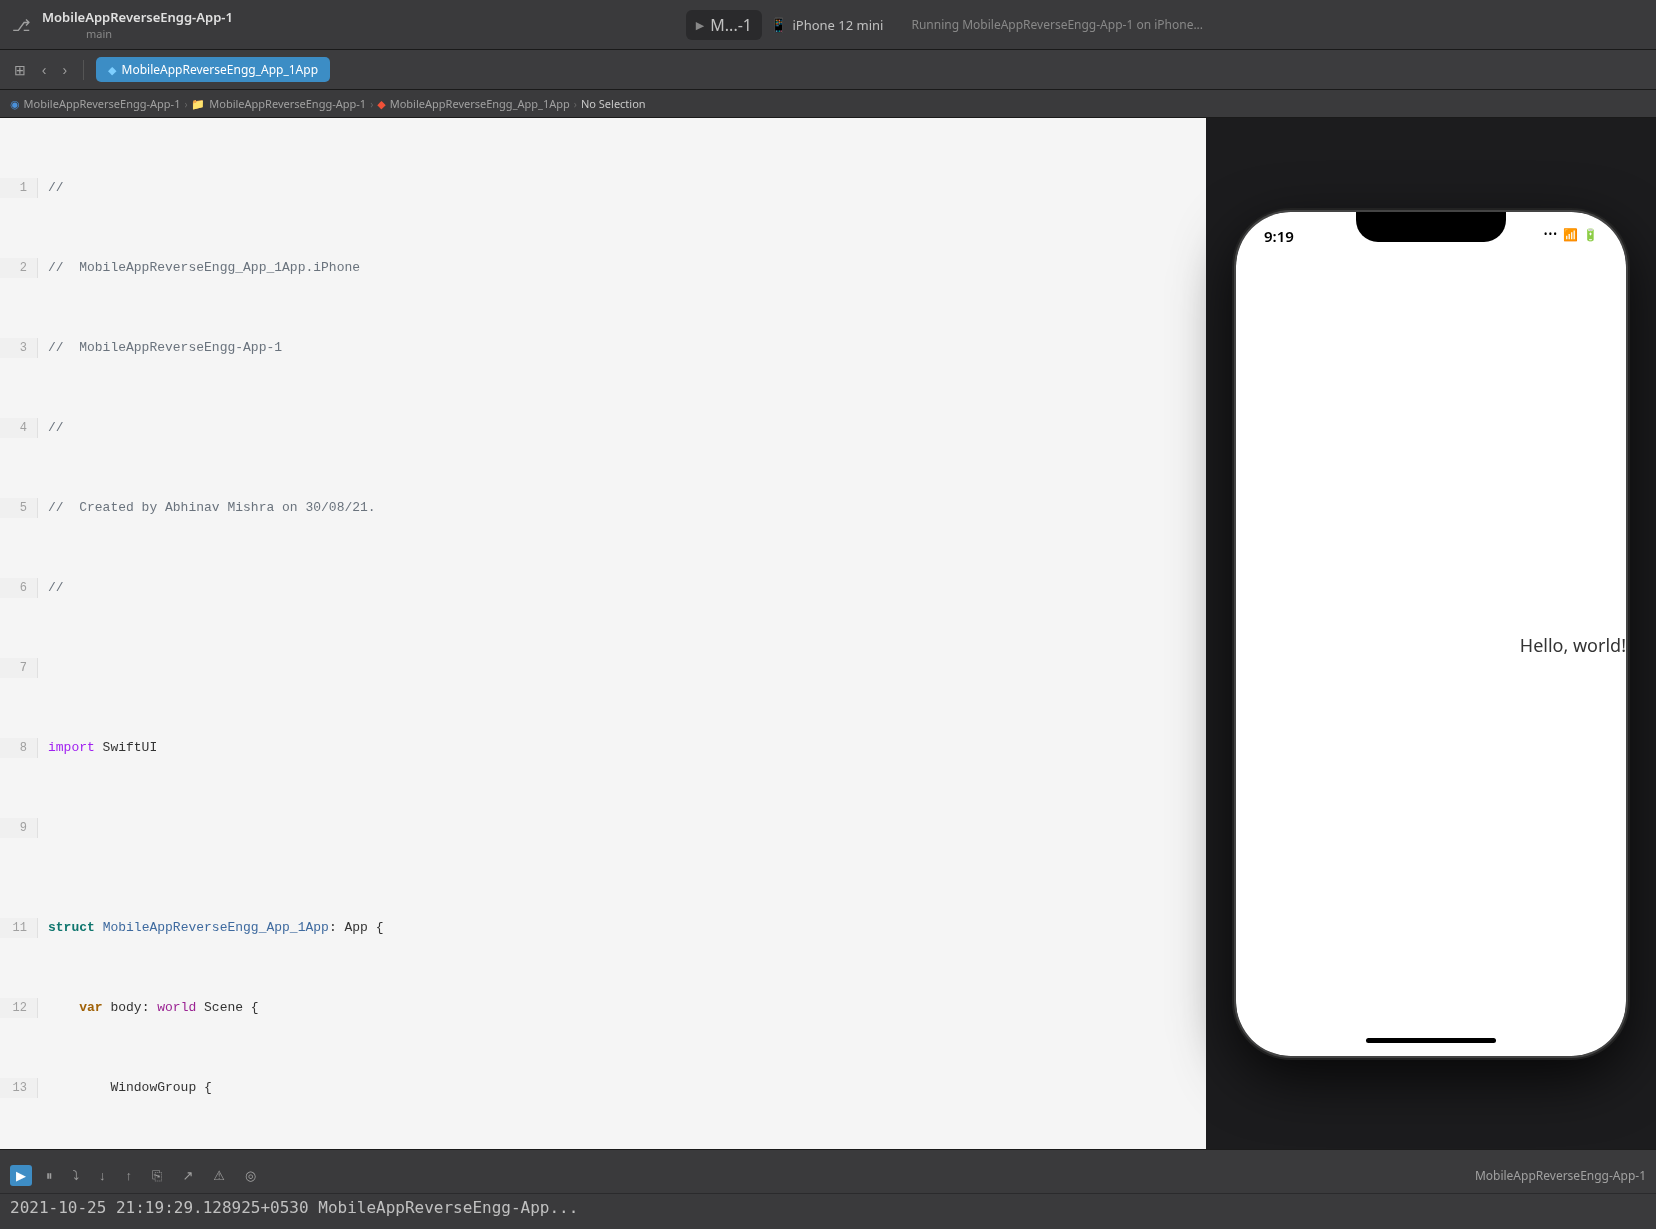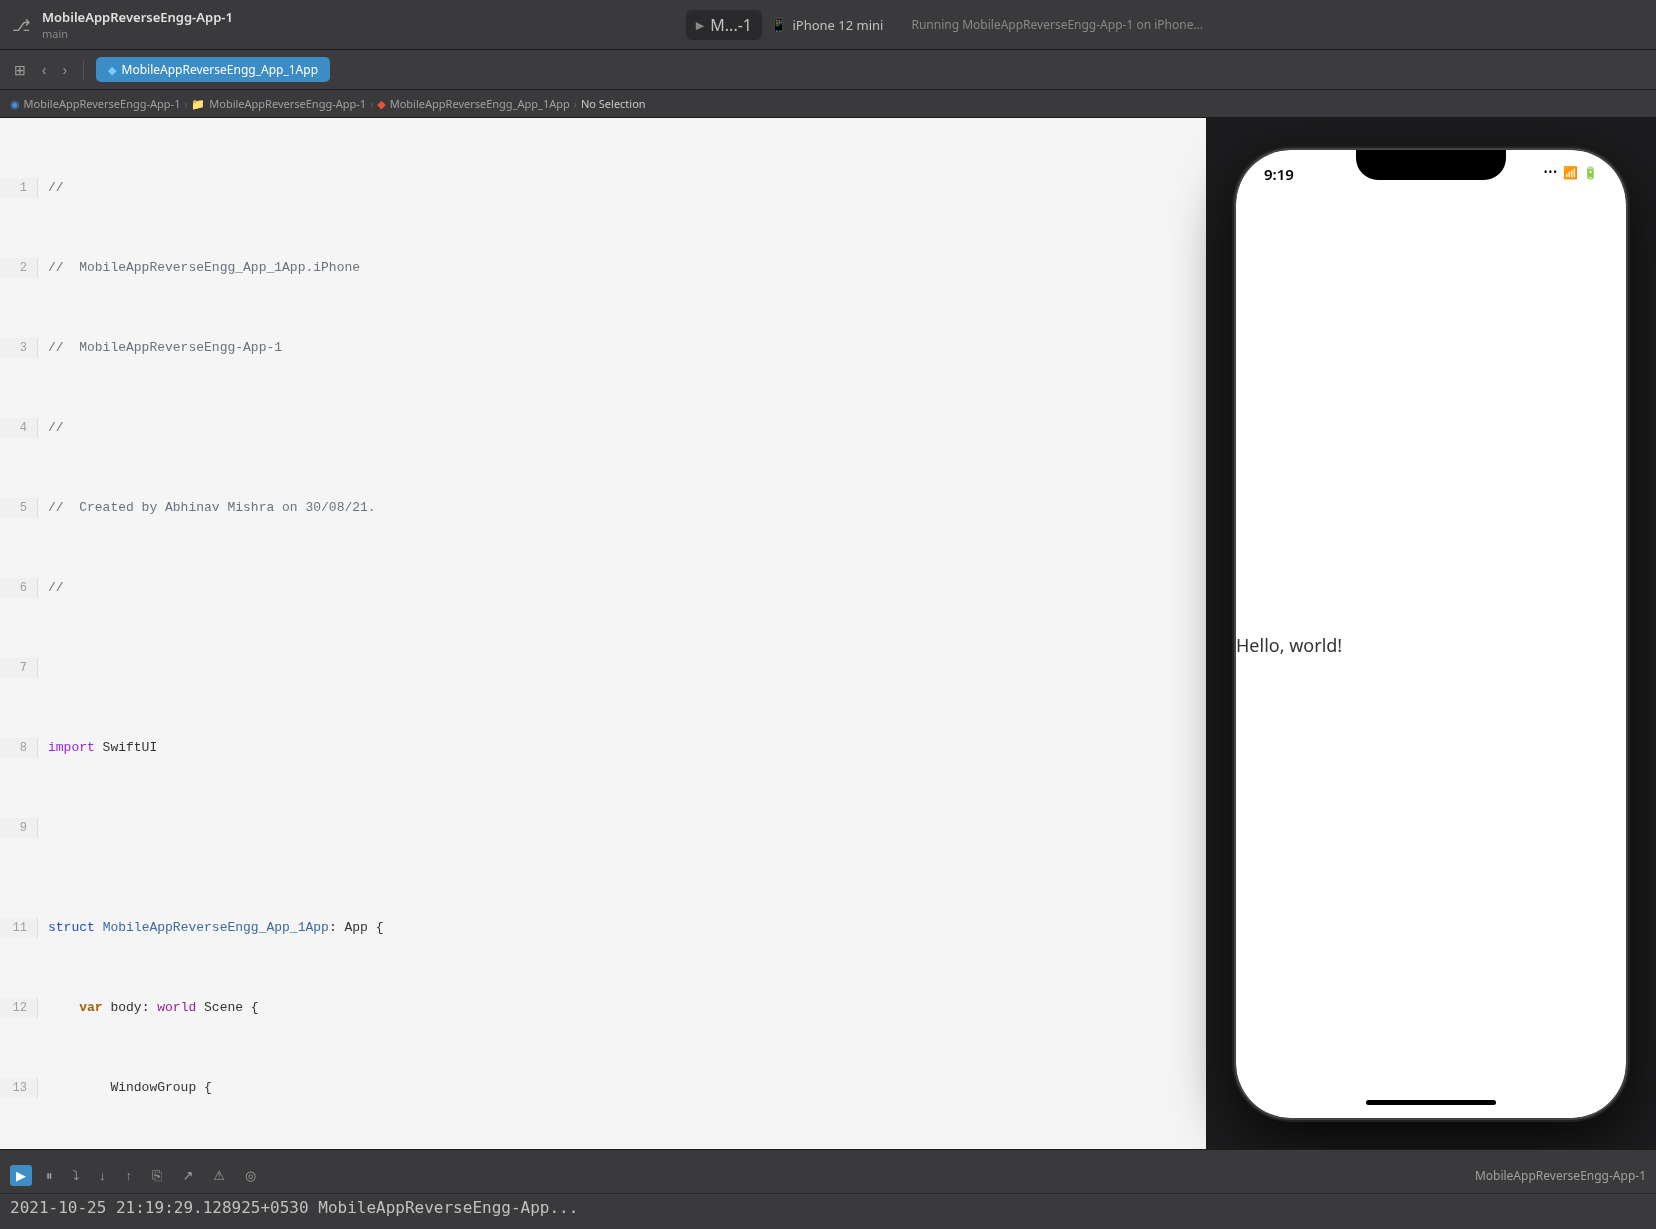--- a/index.html
+++ b/index.html
@@ -35,20 +35,21 @@
       color: #a0a0a0;
     }
     .project-name {
       color: #e0e0e0;
       font-size: 13px;
       font-weight: 600;
     }
     .project-sub {
       color: #888;
       font-size: 11px;
+      margin-left: 44px;
     }
     .title-bar-center {
       flex: 1;
       display: flex;
       align-items: center;
       justify-content: center;
       gap: 8px;
     }
     .run-indicator {
       display: flex;
@@ -191,38 +192,38 @@
       background: #f0f0f0;
       border-right: 1px solid #e0e0e0;
     }
     .line-code {
       padding-left: 10px;
       color: #333;
     }
     .kw-comment { color: #6a737d; }
     .kw-import { color: #a020f0; }
     .kw-main { color: #a020f0; }
-    .kw-struct { color: #1d4ed8; font-weight: normal; }
+    .kw-struct { color: #0f766e; font-weight: bold; }
     .kw-var { color: #a16207; font-weight: bold; }
     .kw-some { color: #9b2393; }
     .kw-class-name { color: #3e6a9f; }
 
     
     .phone-simulator {
       width: 450px;
       background: #1c1c1e;
       display: flex;
       align-items: center;
       justify-content: center;
       flex-shrink: 0;
       padding: 20px 0;
     }
     .phone-frame {
       width: 390px;
-      height: 968px;
+      height: 844px;
       background: #000;
       border-radius: 55px;
       position: relative;
       box-shadow: 0 0 0 2px #444, 0 0 0 4px #222, 0 20px 60px rgba(0,0,0,0.8);
       overflow: hidden;
     }
     .phone-screen {
       position: absolute;
       top: 0; left: 0; right: 0; bottom: 0;
       background: #fff;
@@ -259,21 +260,21 @@
       display: flex;
       align-items: center;
       gap: 5px;
       color: #000;
       font-size: 12px;
     }
     .phone-content {
       flex: 1;
       display: flex;
       align-items: center;
-      justify-content: flex-start;
+      justify-content: flex-end;
     }
     .hello-world {
       font-size: 18px;
       color: #333;
     }
     .phone-home-bar {
       height: 30px;
       display: flex;
       align-items: center;
       justify-content: center;

